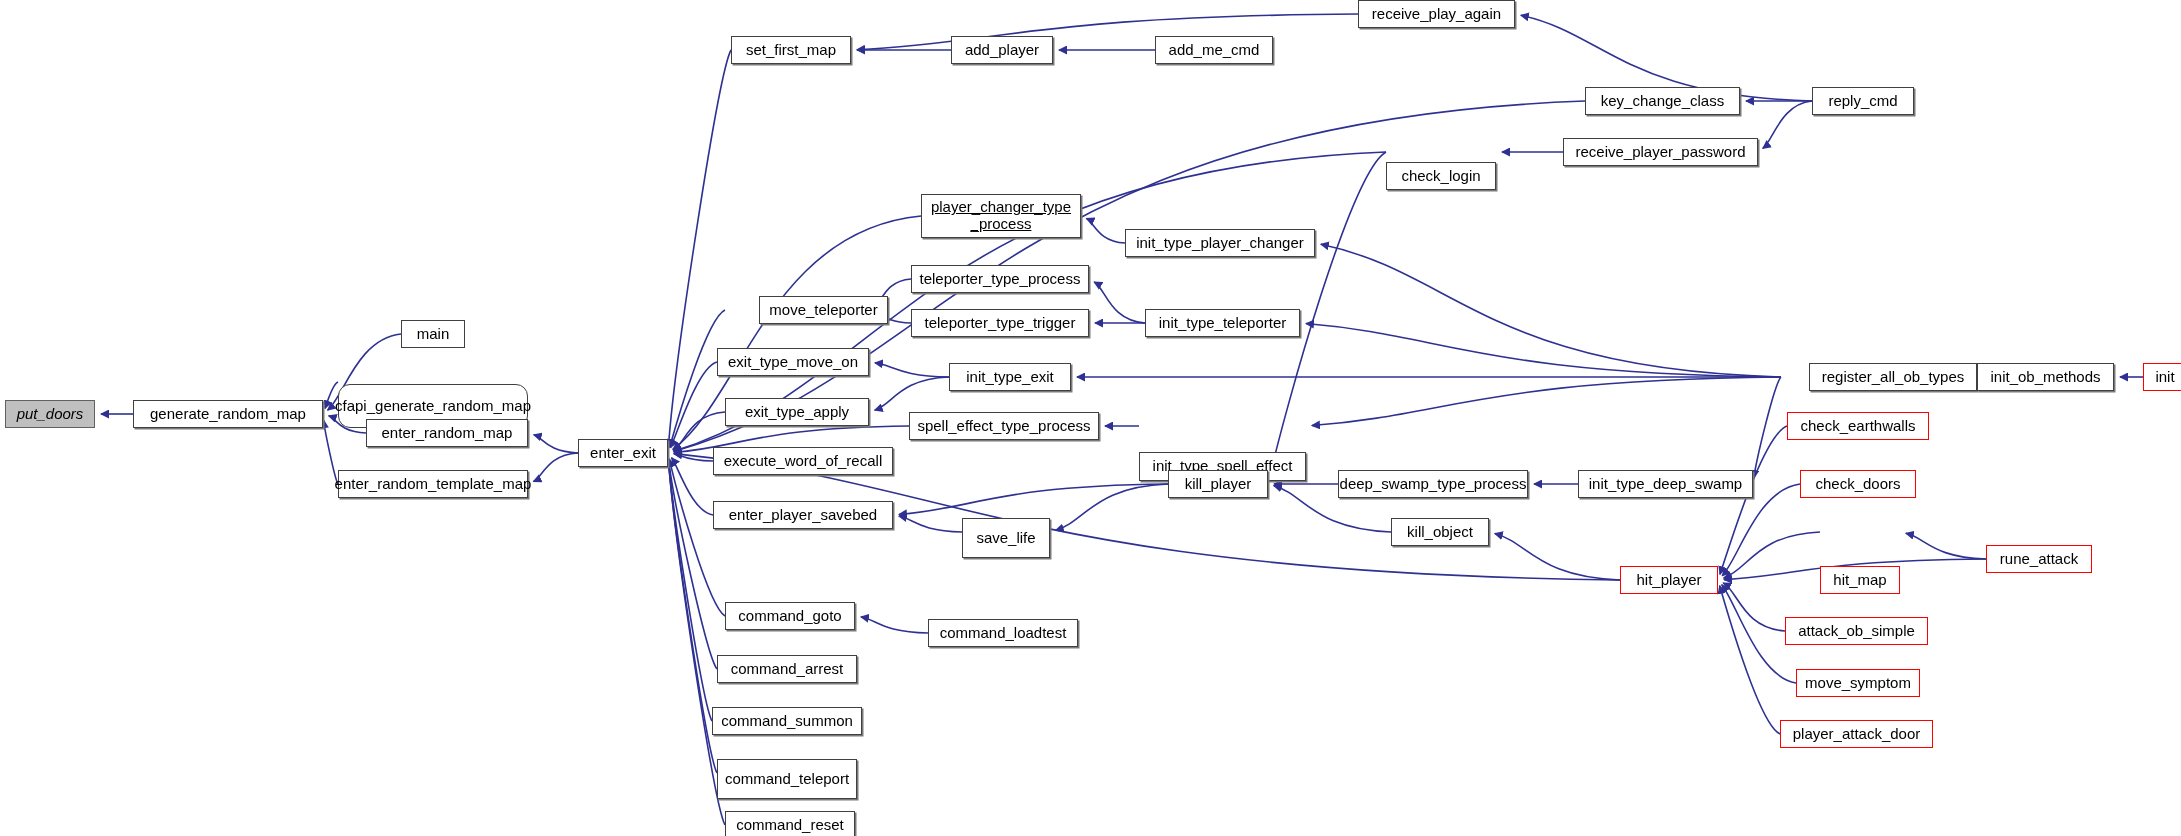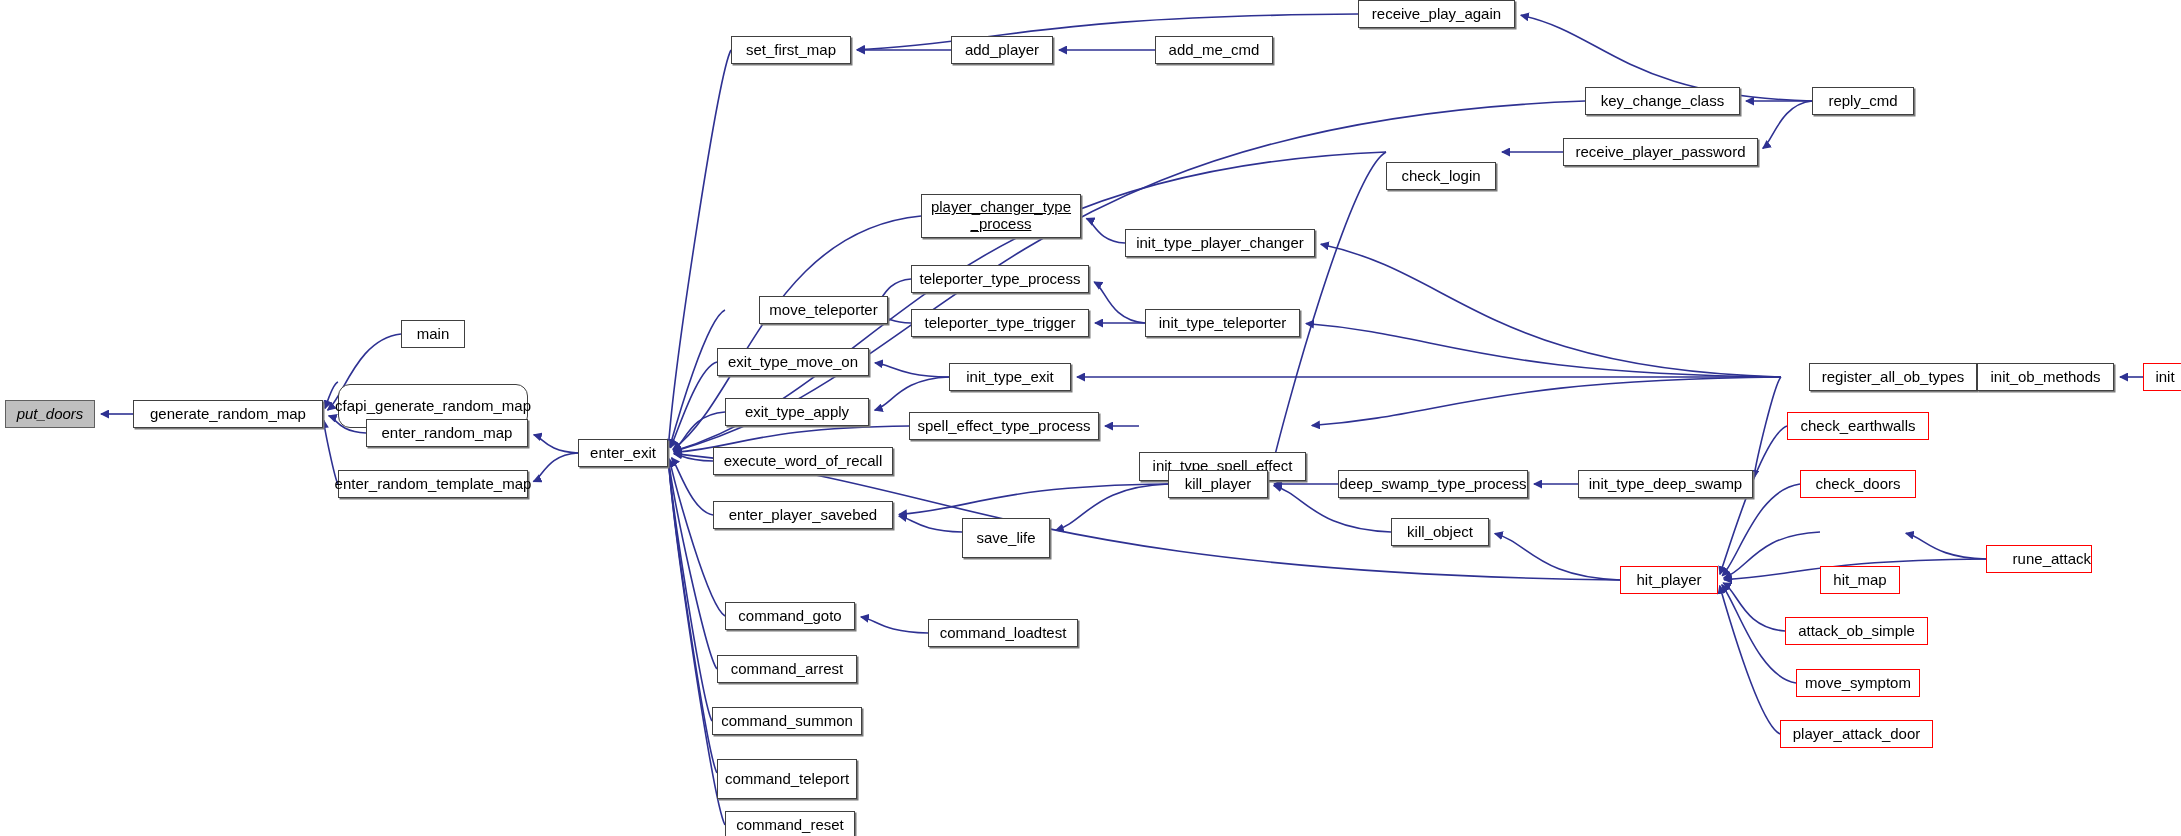--- a/index.html
+++ b/index.html
@@ -141,21 +141,21 @@
       <div class="node shadow" style="left: 1338px; top: 470px; width: 190px; height: 28px;"><span>deep_swamp_type_process</span></div>
       <div class="node shadow" style="left: 1578px; top: 470px; width: 175px; height: 28px;"><span>init_type_deep_swamp</span></div>
       <div class="node shadow" style="left: 1391px; top: 518px; width: 98px; height: 28px;"><span>kill_object</span></div>
       <div class="node red" style="left: 1620px; top: 566px; width: 98px; height: 28px;"><span>hit_player</span></div>
       <div class="node shadow" style="left: 1781px; top: 363px; width: 168px; height: 28px; margin-left: 28px;"><span>register_all_ob_types</span></div>
       <div class="node shadow" style="left: 1977px; top: 363px; width: 137px; height: 28px;"><span>init_ob_methods</span></div>
       <div class="node red" style="left: 2143px; top: 363px; width: 44px; height: 28px;"><span>init</span></div>
       <div class="node red" style="left: 1787px; top: 412px; width: 142px; height: 28px;"><span>check_earthwalls</span></div>
       <div class="node red" style="left: 1800px; top: 470px; width: 116px; height: 28px;"><span>check_doors</span></div>
       <div class="node red" style="left: 1820px; top: 518px; width: 80px; height: 28px; margin-top: 48px;"><span>hit_map</span></div>
-      <div class="node red" style="left: 1986px; top: 545px; width: 106px; height: 28px; justify-content: flex-end;"><span>rune_attack</span></div>
+      <div class="node red" style="left: 1986px; top: 545px; width: 106px; height: 28px;"><span>rune_attack</span></div>
       <div class="node red" style="left: 1785px; top: 617px; width: 143px; height: 28px;"><span>attack_ob_simple</span></div>
       <div class="node red" style="left: 1796px; top: 669px; width: 124px; height: 28px;"><span>move_symptom</span></div>
       <div class="node red" style="left: 1780px; top: 720px; width: 153px; height: 28px;"><span>player_attack_door</span></div>
       <div class="node shadow" style="left: 725px; top: 602px; width: 130px; height: 28px;"><span>command_goto</span></div>
       <div class="node shadow" style="left: 928px; top: 619px; width: 150px; height: 28px;"><span>command_loadtest</span></div>
       <div class="node shadow" style="left: 717px; top: 655px; width: 140px; height: 28px;"><span>command_arrest</span></div>
       <div class="node shadow" style="left: 712px; top: 707px; width: 150px; height: 28px;"><span>command_summon</span></div>
       <div class="node shadow" style="left: 717px; top: 759px; width: 140px; height: 40px;"><span>command_teleport</span></div>
       <div class="node shadow" style="left: 725px; top: 811px; width: 130px; height: 28px;"><span>command_reset</span></div>
     </div>

